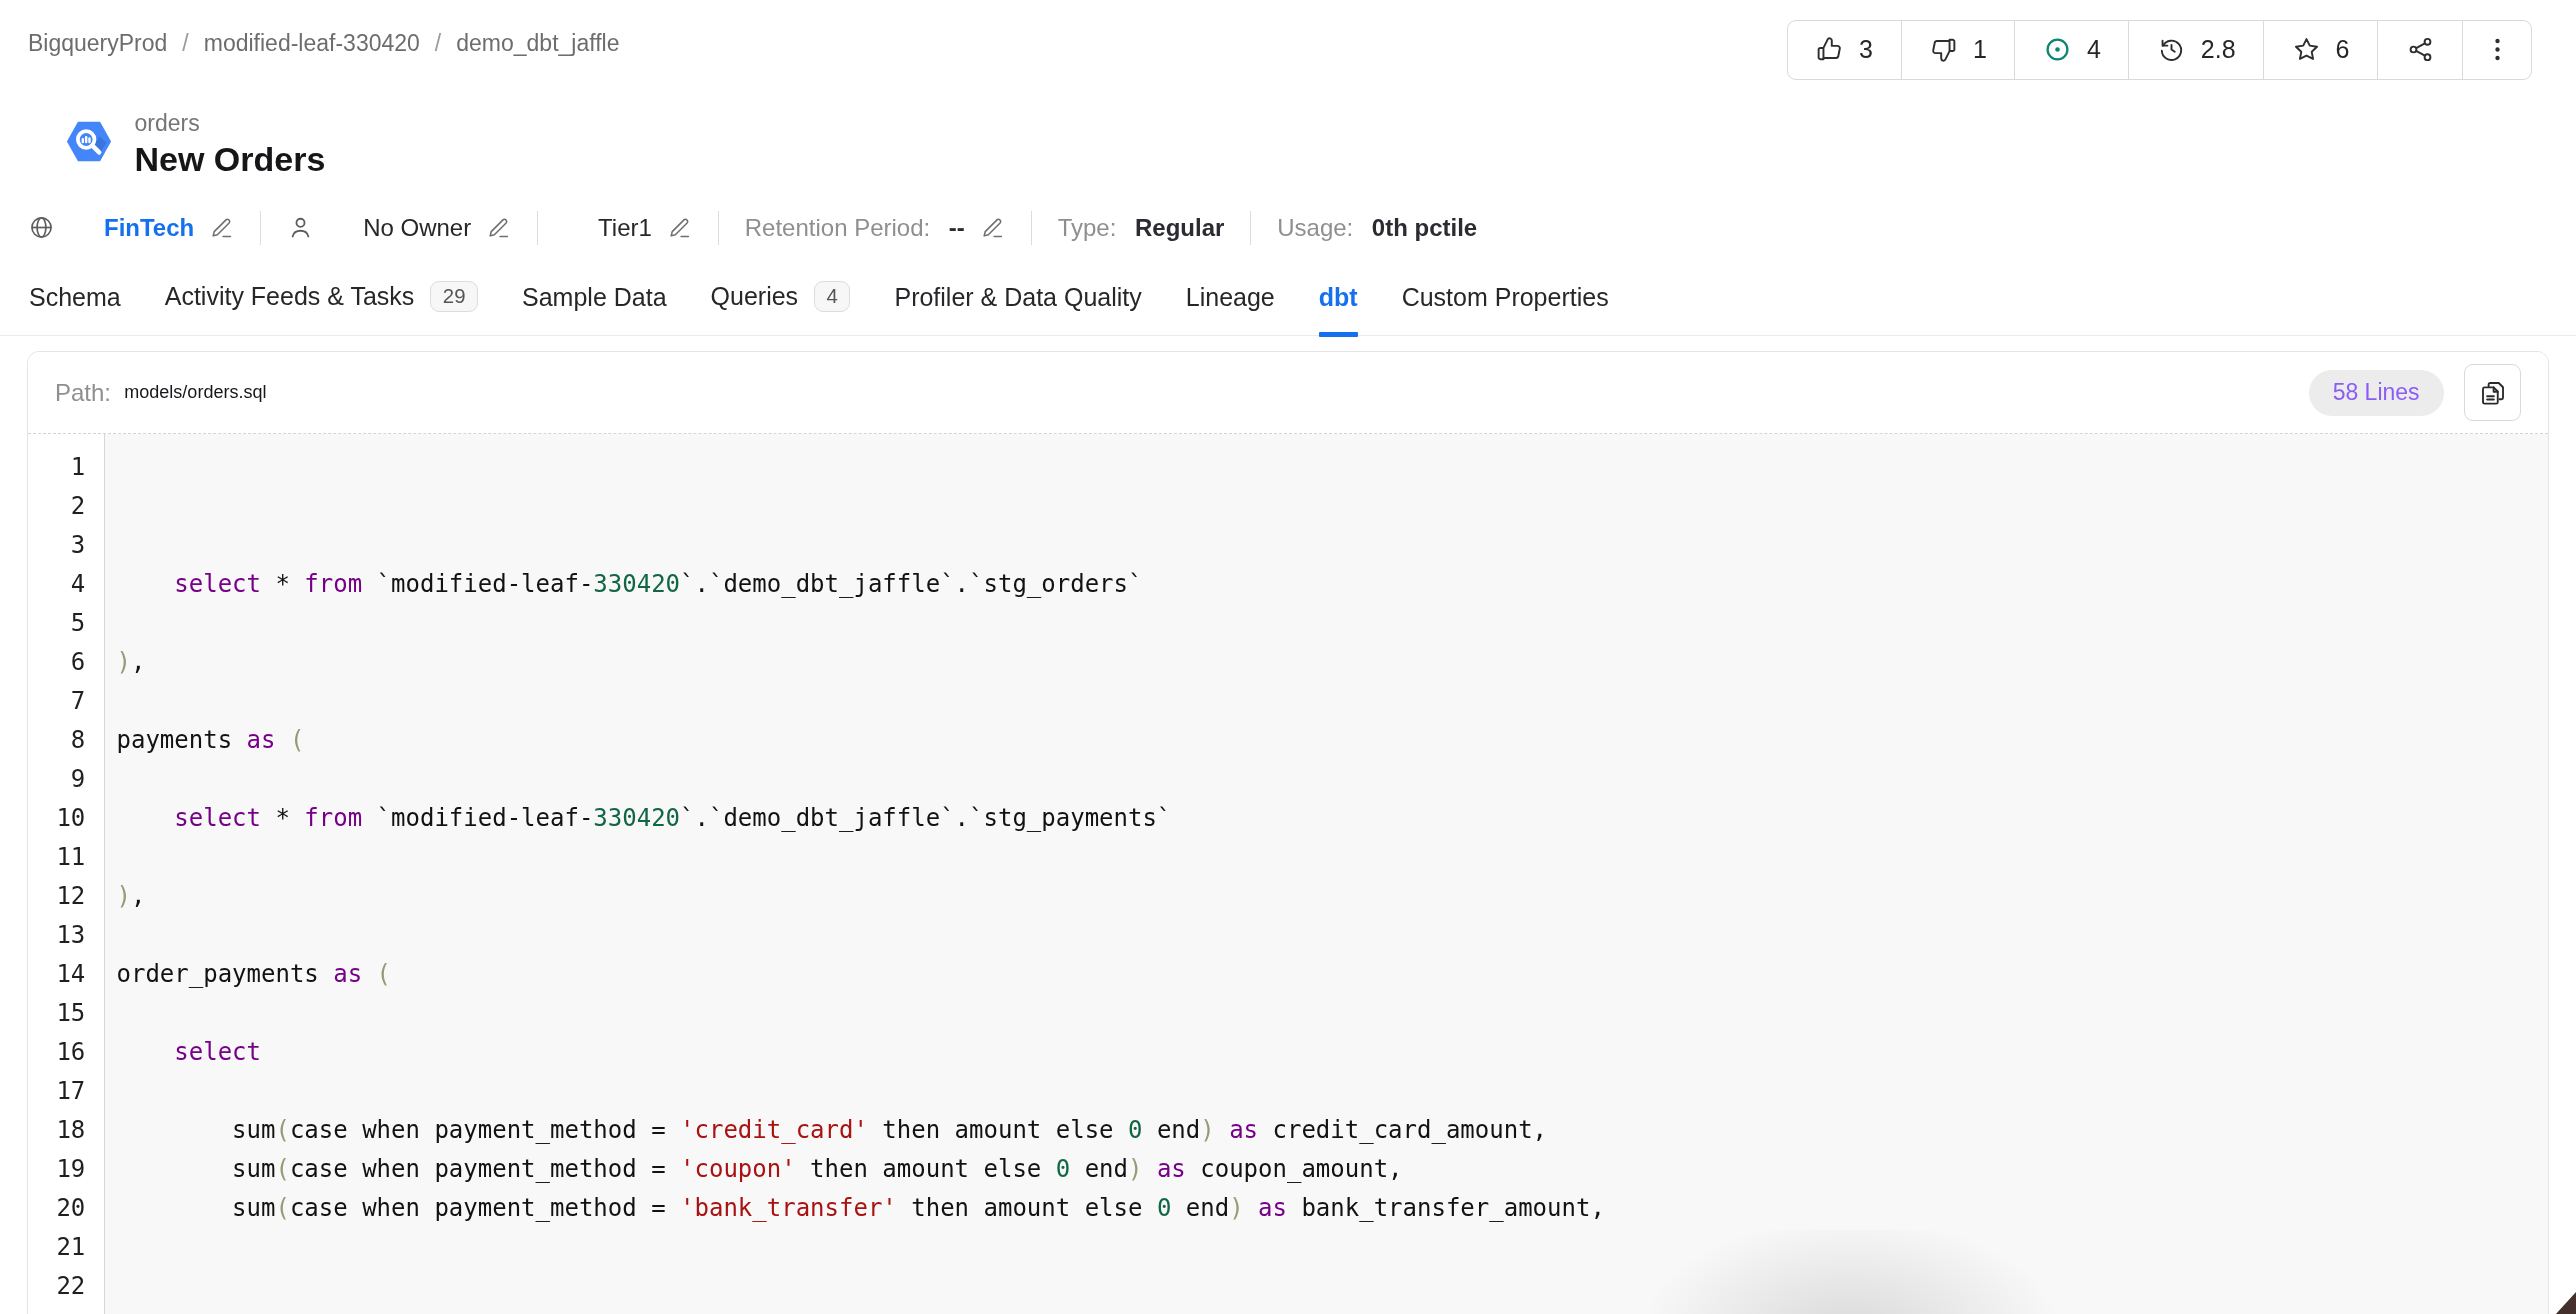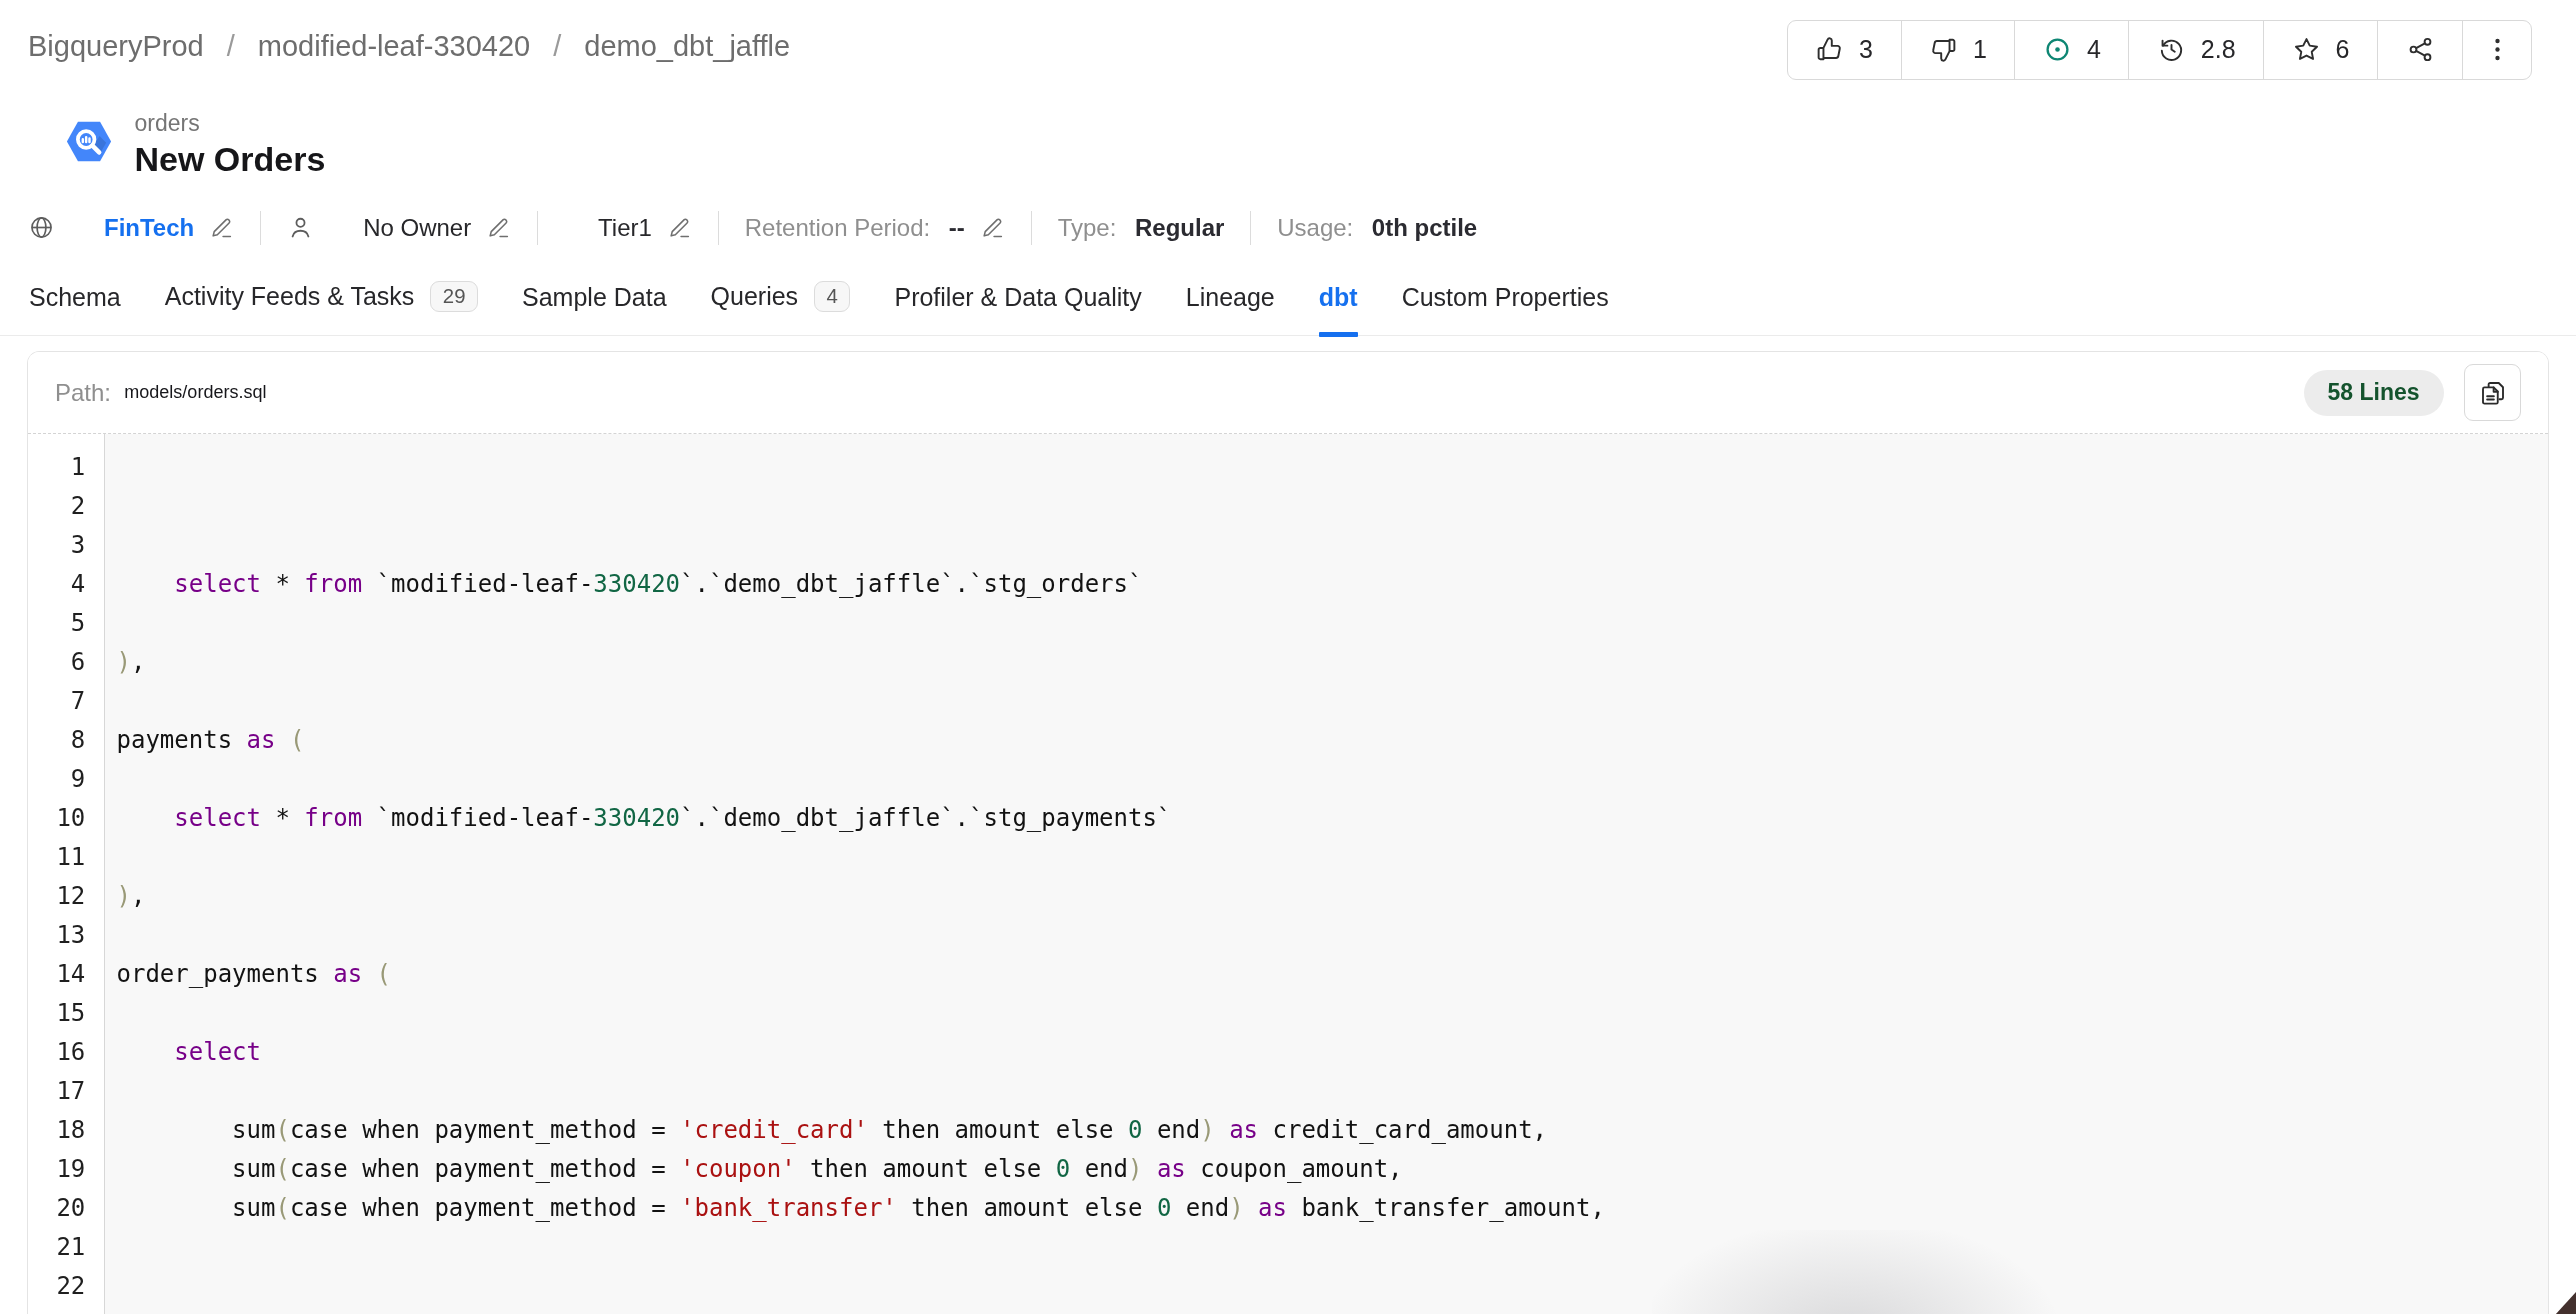--- a/index.html
+++ b/index.html
@@ -8,21 +8,21 @@
   *{box-sizing:border-box;}
   html,body{margin:0;padding:0;width:2576px;height:1315px;}
   body{
     font-family:"Liberation Sans",sans-serif;
     background:#ffffff; color:#1f1f23; overflow:hidden; position:relative;
   }
   .icon svg{display:block;}
 
   
   .topbar{display:flex;justify-content:space-between;align-items:flex-start;padding:19.5px 44px 0 28px;}
-  .breadcrumb{display:flex;align-items:flex-end;gap:23px;font-size:29px;color:#6d6d6d;padding-top:10.7px;}
+  .breadcrumb{display:flex;align-items:flex-end;gap:15px;font-size:23px;color:#6d6d6d;padding-top:10.7px;}
   .bc-item{cursor:pointer;}
   .bc-sep{color:#9a9a9a;}
   .action-bar{display:flex;align-items:stretch;height:60px;border:0.9px solid #d9d9d9;border-radius:9px;background:#fff;overflow:hidden;}
   .action-btn{display:flex;align-items:center;gap:15px;padding:0 27.5px;border-right:0.9px solid #d9d9d9;cursor:pointer;color:#2e2e2e;}
   .action-btn:last-child{border-right:none;padding:0 19.5px;}
   .action-btn .icon svg{width:29px;height:29px;color:#2e2e2e;}
   .action-btn .icon.teal svg{color:var(--teal);}
   .action-count{font-size:25px;color:#27272a;}
 
   
@@ -49,21 +49,21 @@
   .tab.active{color:var(--accent);font-weight:700;}
   .tab.active::after{content:"";position:absolute;left:22px;right:22px;bottom:-1.8px;height:5.3px;background:var(--accent);border-radius:0.9px;}
   .tab-badge{font-size:20.4px;color:#555;background:#f7f7f7;border:0.9px solid #dcdcdc;border-radius:9px;padding:4.4px 11.5px;line-height:1;font-weight:400;}
 
   
   .code-panel{position:absolute;left:27px;right:27px;top:351px;bottom:0;background:#fff;border:0.9px solid #e4e4e4;border-bottom:none;border-radius:12.4px 12.4px 0 0;display:flex;flex-direction:column;overflow:hidden;}
   .panel-header{display:flex;align-items:center;height:82px;min-height:82px;padding:0 27px;border-bottom:0.9px dashed #d4d4d4;background:#fff;}
   .path-label{font-size:24px;color:#8f8f8f;}
   .path-value{font-size:18px;color:#17171b;font-weight:500;margin-left:13.3px;}
   .header-right{margin-left:auto;display:flex;align-items:center;gap:20.4px;}
-  .lines-badge{background:#ececec;color:#14532d;font-size:23px;padding:11.5px 24px;border-radius:887px;line-height:1;font-weight:bold;}
+  .lines-badge{background:#ececec;color:#8b5cf6;font-size:23px;padding:11.5px 24px;border-radius:887px;line-height:1;}
   .copy-btn{width:57px;height:57px;background:#fff;border:0.9px solid #d9d9d9;border-radius:9px;display:flex;align-items:center;justify-content:center;cursor:pointer;padding:0;}
   .copy-btn svg{width:30px;height:30px;color:#2b2b2b;}
 
   .code-area{flex:1;display:flex;background:#f8f8f8;font-family:"DejaVu Sans Mono",monospace;font-size:24px;overflow:hidden;}
   .gutter{width:77px;min-width:77px;background:#fff;border-right:0.9px solid #d7d7d7;padding-top:14px;text-align:right;color:#1f1f1f;}
   .gutter .ln{height:39px;line-height:39px;padding-right:18.7px;}
   .code-lines{flex:1;padding:14px 0 0 11.5px;color:#121212;}
   .code-line{height:39px;line-height:39px;white-space:pre;}
   .tok-kw{color:var(--kw);}
   .tok-num{color:var(--numc);}

